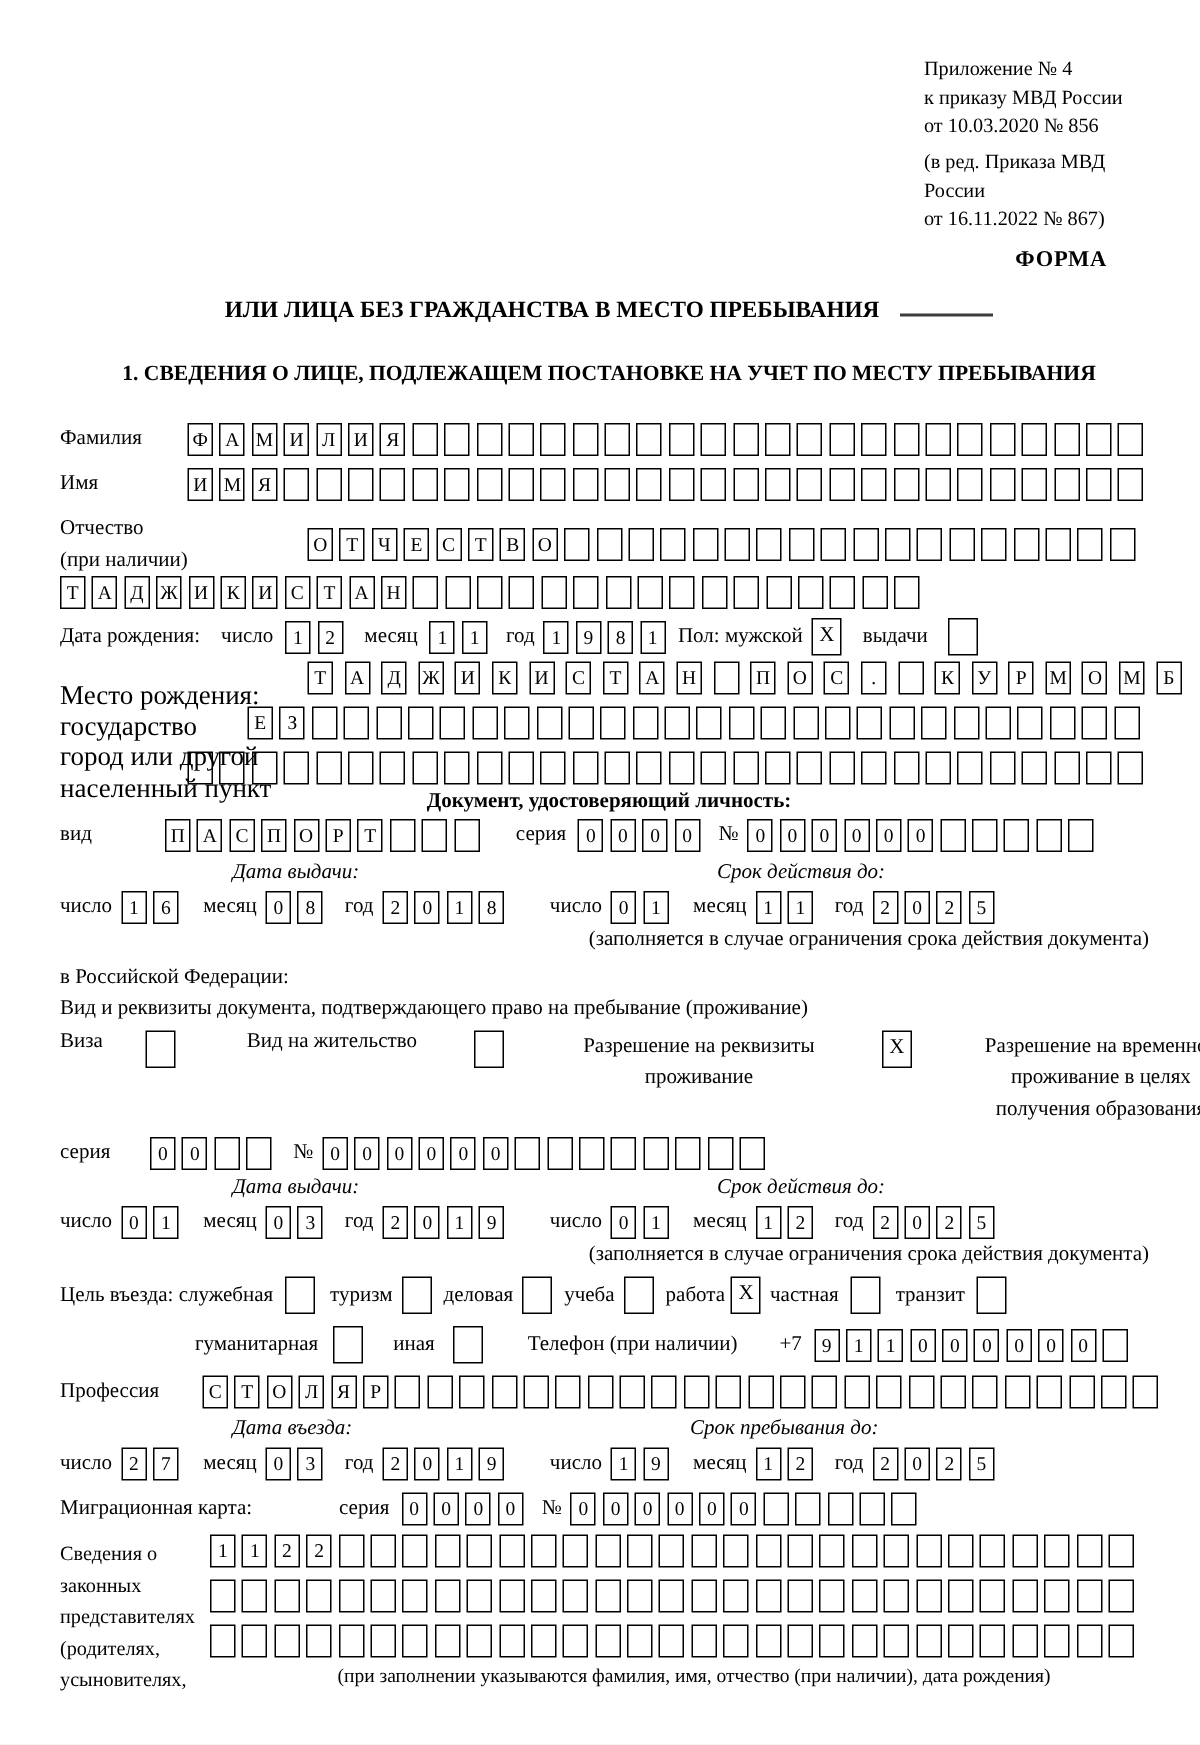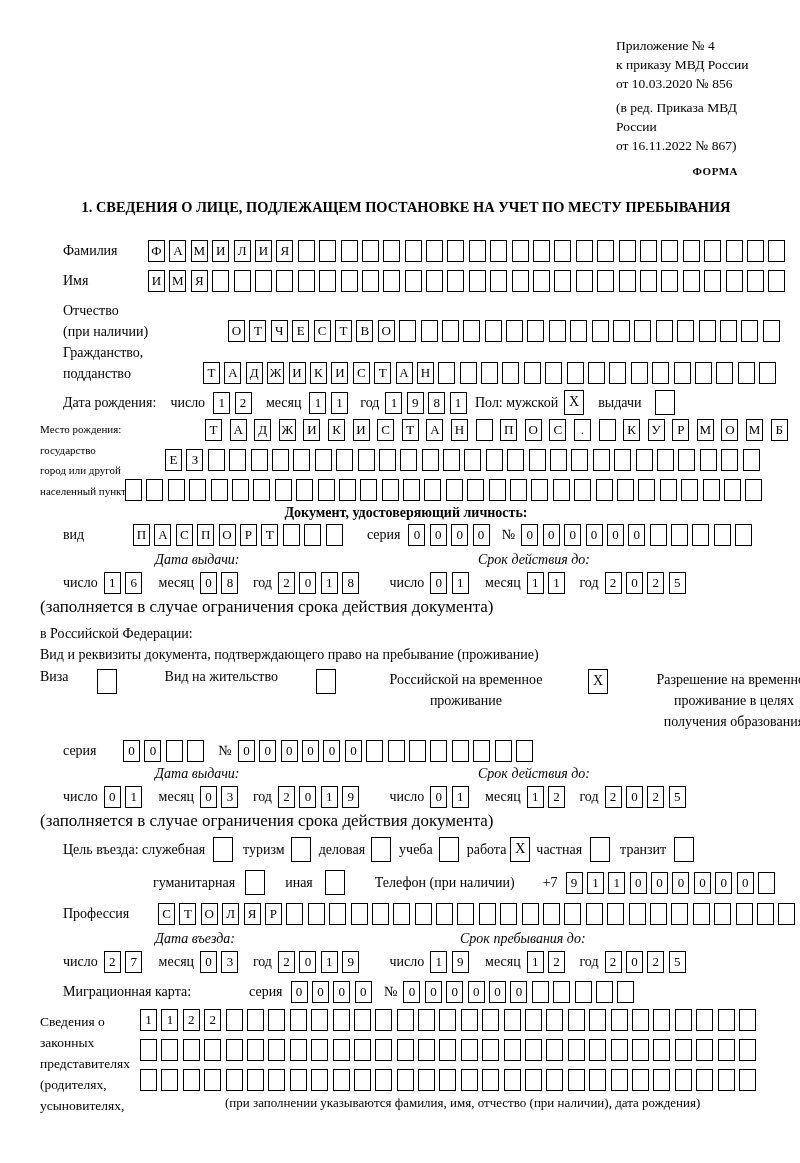--- a/index.html
+++ b/index.html
@@ -4,49 +4,49 @@
 <style>
   html,body { margin:0; padding:0; background:#e9e9e9; }
   .page {
     position:relative; width:800px; height:1163px; margin:0 auto;
     background:#ffffff; color:#000;
     font-family:"Liberation Serif","DejaVu Serif",serif;
     box-sizing:border-box; padding:36px 28px 0 40px; overflow:hidden;
   }
   .annex { margin-left:576px; font-size:13.5px; line-height:19px; }
   .annex .gap { height:5px; }
-  .forma { text-align:right; padding-right:34px; font-weight:bold; font-size:11px; margin-top:10px; letter-spacing:0.5px; }
+  .forma { text-align:right; padding-right:34px; font-weight:bold; font-size:15px; margin-top:10px; letter-spacing:0.5px; }
   .title { text-align:center; font-weight:bold; font-size:15.5px; line-height:25px; margin-top:12px; }
   .blank-line { display:inline-block; width:62px; border-bottom:2px solid #3c3c3c; height:2px; margin-left:14px; }
   .sect { text-align:center; font-weight:bold; font-size:14.4px; margin-top:22px; margin-bottom:24px; white-space:nowrap; }
 
-  .row { display:flex; align-items:center; white-space:nowrap;margin-left:23px; }
-  .row.top { align-items:flex-end; }
+  .row { display:flex; align-items:center; white-space:nowrap; }
+  .row.top { align-items:center; }
   .lbl { font-size:14px; flex:0 0 auto; }
   .mlbl { font-size:14px; line-height:21px; flex:0 0 auto; }
   .cells { display:inline-flex; flex:0 0 auto; }
   .cell {
     flex:0 0 auto; box-sizing:border-box; width:17px; height:22px;
     border:1.5px solid #000; margin-right:4.4px;
     font-size:13px; line-height:19px; text-align:center; background:#fff;
   }
   .cells.wide .cell { margin-right:7.6px; }
   .cbox {
     flex:0 0 auto; box-sizing:border-box; display:inline-block; width:20px; height:25px;
     border:1.5px solid #000; font-size:14px; line-height:22px; text-align:center; background:#fff;
   }
   .center-bold { text-align:center; font-weight:bold; font-size:14px; margin-bottom:3px; }
   .subrow { position:relative; height:18px; font-size:14px; margin-bottom:2px; white-space:nowrap; }
   .subrow .sl { position:absolute; top:0;font-style:italic; }
-  .note { font-size:17px; padding-right:6px; margin-top:3px; }
+  .note { text-align:right; font-size:14px; padding-right:6px; margin-top:3px; }
   .par { font-size:14px; line-height:21px; margin-top:6px; margin-bottom:4px; }
   .cbrow { display:flex; align-items:flex-start; font-size:14px; margin-top:4px; margin-bottom:8px;gap:24px; }
   .cblock { width:180px; text-align:center; white-space:normal; font-size:14px; line-height:21px; flex:0 0 auto; }
   .bp { position:relative; margin-top:4px; }
-  .bp-label { position:absolute; left:0; top:0; font-size:11px; line-height:20.5px; }
+  .bp-label { position:absolute; left:0; top:12px; font-size:18px; line-height:20.5px; }
   .legal { position:relative; min-height:128px; margin-top:6px; }
   .legal-label { position:absolute; left:0; top:2px; font-size:13.5px; line-height:21px; }
   .legal-note { margin-left:185px; font-size:13px; margin-top:4px; white-space:nowrap; }.mb4{margin-bottom:4px}.mb6{margin-bottom:6px}.mb8{margin-bottom:8px}
   .ml4{margin-left:4px}.ml6{margin-left:6px}.ml8{margin-left:8px}.ml10{margin-left:10px}
   .ml12{margin-left:12px}.ml14{margin-left:14px}.ml16{margin-left:16px}.ml20{margin-left:20px}
   .ml24{margin-left:24px}.ml26{margin-left:26px}.ml28{margin-left:28px}.ml30{margin-left:30px}
   .w85{width:85px}.w95{width:95px}.w140{width:140px}.w165{width:165px}
 </style>
 </head>
 <body>
@@ -58,20 +58,21 @@
     <div>к приказу МВД России</div>
     <div>от 10.03.2020 № 856</div>
     <div class="gap"></div>
     <div>(в ред. Приказа МВД России</div>
     <div>от 16.11.2022 № 867)</div>
   </div>
 
   <div class="forma">ФОРМА</div>
 
   <div class="title">
+    <div><span>ИЛИ ЛИЦА БЕЗ ГРАЖДАНСТВА В МЕСТО ПРЕБЫВАНИЯ</span><span class="blank-line"></span></div>
   </div>
 
   <div class="sect">1. СВЕДЕНИЯ О ЛИЦЕ, ПОДЛЕЖАЩЕМ ПОСТАНОВКЕ НА УЧЕТ ПО МЕСТУ ПРЕБЫВАНИЯ</div>
 
   <div class="row mb8">
     <span class="lbl w85">Фамилия</span>
     <span class="cells">
         <span class="cell">Ф</span>
         <span class="cell">А</span>
         <span class="cell">М</span>
@@ -170,24 +171,20 @@
         <span class="cell"></span>
         <span class="cell"></span>
         <span class="cell"></span>
         <span class="cell"></span>
         <span class="cell"></span>
         <span class="cell"></span>
       </span>
   </div>
 
   <div class="row top mb6">
-    <div class="mlbl w140">
-      <div>Гражданство,</div>
-      <div>подданство</div>
-    </div>
     <span class="cells">
         <span class="cell">Т</span>
         <span class="cell">А</span>
         <span class="cell">Д</span>
         <span class="cell">Ж</span>
         <span class="cell">И</span>
         <span class="cell">К</span>
         <span class="cell">И</span>
         <span class="cell">С</span>
         <span class="cell">Т</span>
@@ -426,21 +423,21 @@
   <div class="par">
     <div>в Российской Федерации:</div>
     <div>Вид и реквизиты документа, подтверждающего право на пребывание (проживание)</div>
   </div>
 
   <div class="cbrow">
     <span class="lbl">Виза</span>
     <span class="cbox ml4"></span>
     <span class="lbl ml24">Вид на жительство</span>
     <span class="cbox ml14"></span>
-    <div class="cblock ml16">Российской на временное проживание</div>
+    <div class="cblock ml16">Разрешение на реквизиты проживание</div>
     <span class="cbox ml8">X</span>
     <div class="cblock ml12">Разрешение на временное проживание в целях получения образования</div>
     <span class="cbox ml8"></span>
   </div>
 
   <div class="row mb4">
     <span class="lbl" style="width:60px">серия</span>
     <span class="cells">
         <span class="cell">0</span>
         <span class="cell">0</span>

